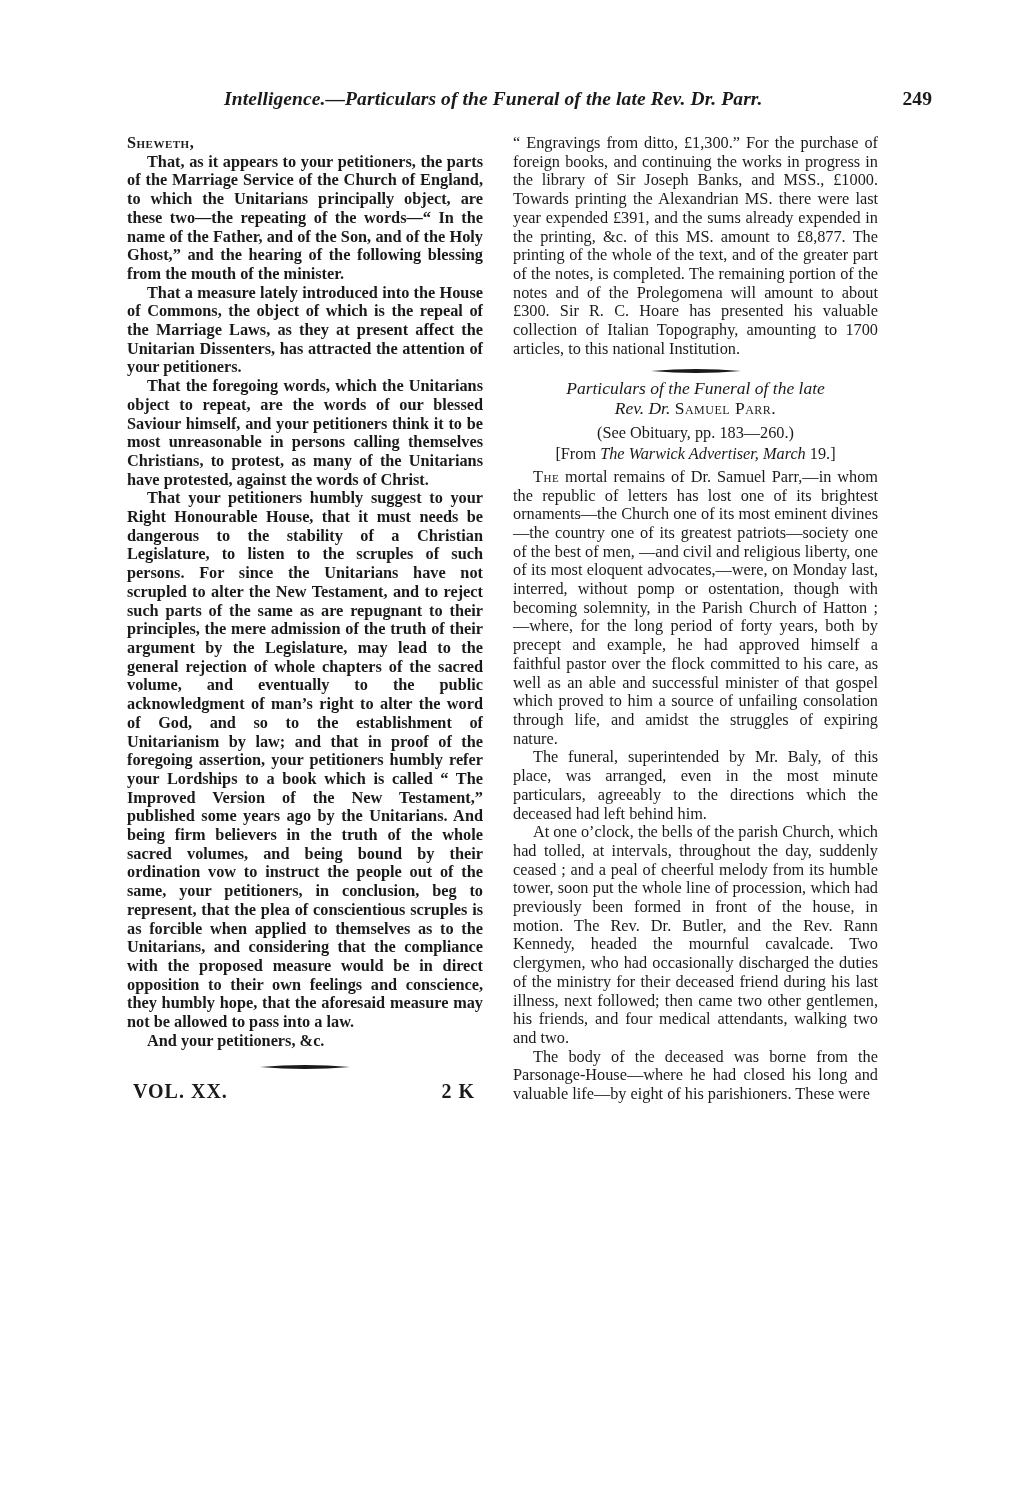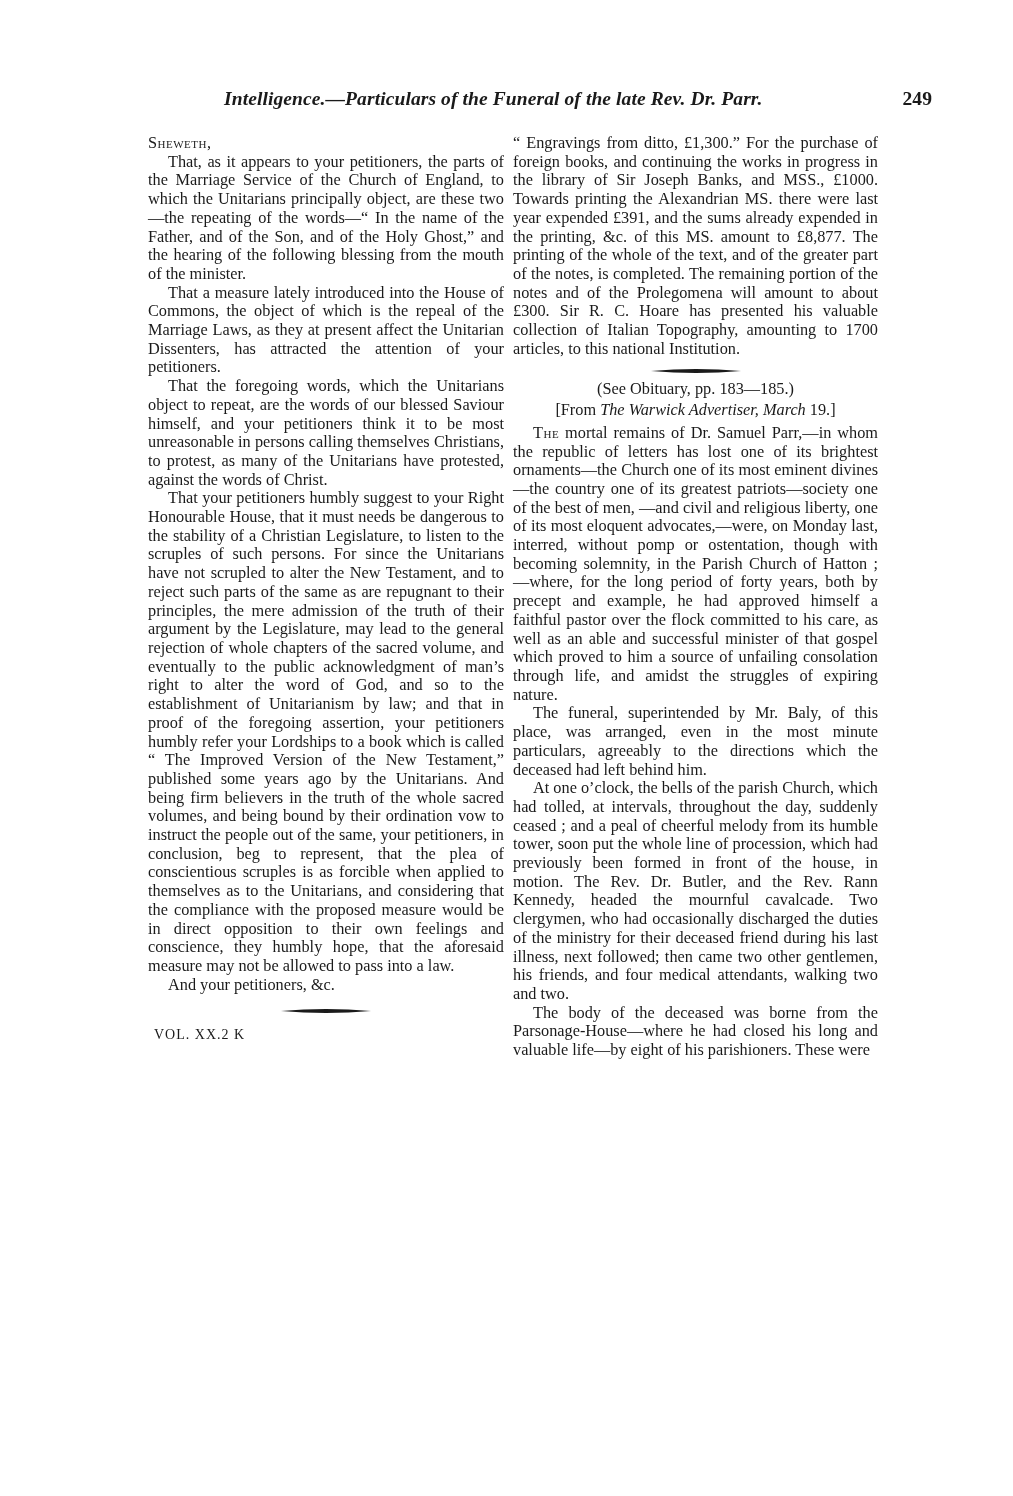--- a/index.html
+++ b/index.html
@@ -2,32 +2,32 @@
 <html><head>
 <meta charset="utf-8">
 <style>
   html, body { margin: 0; padding: 0; background: #ffffff; }
   body { width: 1013px; height: 1496px; position: relative; overflow: hidden;
          font-family: "Liberation Serif", "DejaVu Serif", serif; color: #1a1a1a; }
   .running-head { position: absolute; left: 176px; top: 88px; width: 708px;
          font-size: 19.5px; font-weight: bold; font-style: italic; white-space: nowrap; letter-spacing: 0.1px; margin-left: 48px; }
   .running-head .pg { font-style: normal; position: absolute; right: 0; top: 0; }
   .col { position: absolute; top: 134px; font-size: 16.3px; line-height: 18.7px; text-align: justify; }
-  .col-left { left: 148px; width: 356px; }
+  .col-left { left: 127px; width: 356px; font-weight: bold; }
   .col-right { left: 513px; width: 365px; font-family: Liberation Serif, serif; }
   .col p { margin: 0; text-indent: 20px; }
   .col p.noind { text-indent: 0; }
   .sc { font-variant: small-caps; letter-spacing: 0.5px; }
   .rule { display: block; margin: 14px auto 12px; width: 90px; height: 6px; }
   .rule-right { margin: 10px auto 4px; }
   .title { text-align: center; font-style: italic; font-size: 17.5px; line-height: 20px; text-indent: 0 !important; }
   .title .sc { font-style: normal; }
   .centered { text-align: center; text-indent: 0 !important; margin-top: 6px !important; }
   .small { font-size: 15px; line-height: 17.6px; }
-  .footer { display: flex; justify-content: flex-start; font-size: 14px; letter-spacing: 1px; padding: 0 8px 0 6px; margin-top: 0; }
+  .footer { display: flex; justify-content: space-between; font-size: 20px; letter-spacing: 1px; padding: 0 8px 0 6px; margin-top: 0; }
   .salutation { text-indent: 0 !important; }
 </style>
 </head>
 <body>
 
 <div class="running-head">
   <span>Intelligence.—Particulars of the Funeral of the late Rev. Dr. Parr.</span>
   <span class="pg">249</span>
 </div>
 
@@ -49,21 +49,26 @@
   </div>
 </div>
 
 <div class="col col-right">
   <p class="noind">“ Engravings from ditto, £1,300.”  For the purchase of foreign books, and continuing the works in progress in the library of Sir Joseph Banks, and MSS., £1000.  Towards printing the Alexandrian MS. there were last year expended £391, and the sums already expended in the printing, &amp;c. of this MS. amount to £8,877.  The printing of the whole of the text, and of the greater part of the notes, is completed.  The remaining portion of the notes and of the Prolegomena will amount to about £300.  Sir R. C. Hoare has presented his valuable collection of Italian Topography, amounting to 1700 articles, to this national Institution.</p>
 
   <svg class="rule rule-right" viewBox="0 0 90 6">
     <path d="M0 3 Q45 -1 90 3 Q45 7 0 3 Z" fill="#1a1a1a"></path>
   </svg>
 
-  <p class="centered">(See Obituary, pp. 183—185.)</p>
+  <p class="title">
+    <span>Particulars of the Funeral of the late</span><br>
+    <span>Rev. Dr.</span>
+    <span class="sc">Samuel Parr.</span>
+  </p>
+  <p class="centered">(See Obituary, pp. 183—260.)</p>
   <p class="centered" style="margin-top:2px !important;">
     <span>[From </span><i>The Warwick Advertiser, March</i><span> 19.]</span>
   </p>
 
   <p style="margin-top:4px;"><span class="sc">The</span><span> mortal remains of Dr. Samuel Parr,—in whom the republic of letters has lost one of its brightest ornaments—the Church one of its most eminent divines—the country one of its greatest patriots—society one of the best of men, —and civil and religious liberty, one of its most eloquent advocates,—were, on Monday last, interred, without pomp or ostentation, though with becoming solemnity, in the Parish Church of Hatton ; —where, for the long period of forty years, both by precept and example, he had approved himself a faithful pastor over the flock committed to his care, as well as an able and successful minister of that gospel which proved to him a source of unfailing consolation through life, and amidst the struggles of expiring nature.</span></p>
   <p>The funeral, superintended by Mr. Baly, of this place, was arranged, even in the most minute particulars, agreeably to the directions which the deceased had left behind him.</p>
   <p>At one o’clock, the bells of the parish Church, which had tolled, at intervals, throughout the day, suddenly ceased ; and a peal of cheerful melody from its humble tower, soon put the whole line of procession, which had previously been formed in front of the house, in motion. The Rev. Dr. Butler, and the Rev. Rann Kennedy, headed the mournful cavalcade. Two clergymen, who had occasionally discharged the duties of the ministry for their deceased friend during his last illness, next followed; then came two other gentlemen, his friends, and four medical attendants, walking two and two.</p>
   <p>The body of the deceased was borne from the Parsonage-House—where he had closed his long and valuable life—by eight of his parishioners.  These were</p>
 </div>
 

